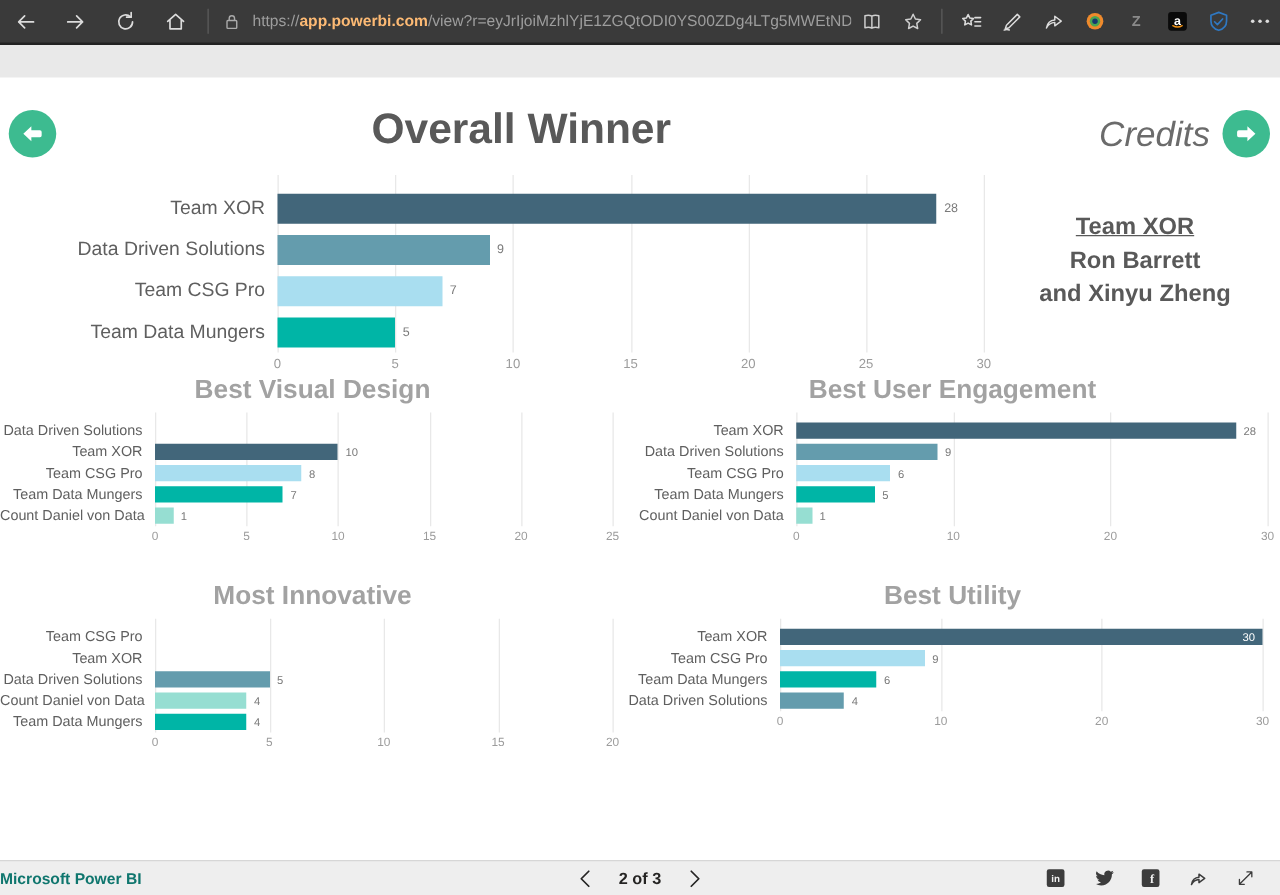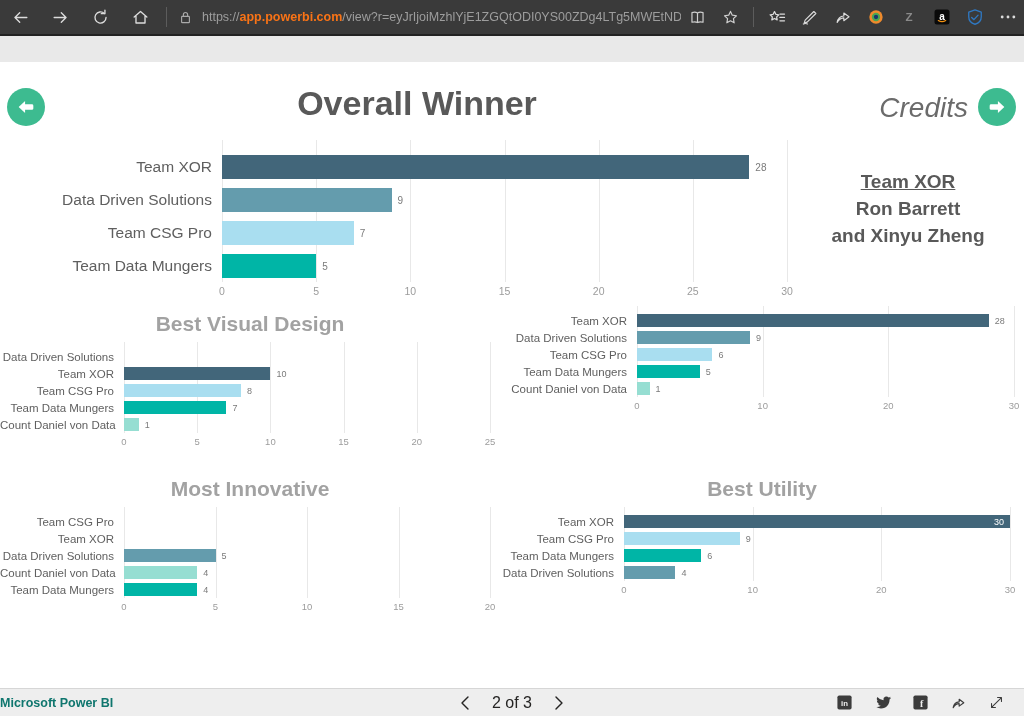--- a/index.html
+++ b/index.html
@@ -7,21 +7,21 @@
               font-family:"Liberation Sans", sans-serif; }
 
   
   .topbar { height:36px; background:#3a3a3a; border-bottom:2px solid #222;
             display:flex; align-items:center; color:#e0e0e0; }
   .tb-btn { width:40px; height:34px; display:flex; align-items:center; justify-content:center; cursor:pointer; }
   .tb-btn svg { display:block; }
   .tb-divider { width:1px; height:20px; background:#5c5c5c; margin:0 6px; }
   .urlbox { flex:1; display:flex; align-items:center; min-width:0; padding-left:4px; }
   .url-text { flex:1; min-width:0; white-space:nowrap; overflow:hidden; font-size:12.5px; color:#9d9d9d; margin-left:8px; }
-  .url-text b { color:#f97316; font-weight:bold; }
+  .url-text b { color:#fdba74; font-weight:bold; }
   .addr-icon { width:33px; height:34px; display:flex; align-items:center; justify-content:center; cursor:pointer; }
   .ext-icon { width:33px; height:34px; display:flex; align-items:center; justify-content:center; cursor:pointer; }
 
   
   .canvas { position:relative; width:1024px; height:626px; margin-top:26px; background:#fff; }
 
   .rpt-header { position:relative; height:84px; }
   .page-title { position:absolute; left:417px; top:22px; transform:translateX(-50%);
                 font-size:34px; font-weight:bold; color:#595959; white-space:nowrap; }
   .nav-circle { position:absolute; width:38px; height:38px; border-radius:50%;
@@ -30,21 +30,21 @@
   .next-circle { right:8px; top:26px; }
   .credits-label { position:absolute; right:56px; top:30px; font-size:28px; font-style:italic; color:#6b6b6b; }
 
   .main-row { display:flex; }
   .overall-wrap { width:792px; padding-top:4px; }
   .congrats { flex:1; text-align:center; padding-top:22px; color:#595959; }
   .congrats-heading { font-size:26px; font-weight:bold; margin-bottom:16px; }
   .congrats-team { font-size:19px; font-weight:bold; text-decoration:underline; line-height:27px; }
   .congrats-line { font-size:19px; font-weight:bold; line-height:27px; }
 
-  .grid2 { display:grid; grid-template-columns:500px 524px; margin-top:14px; row-gap:28px; }
+  .grid2 { display:grid; grid-template-columns:500px 524px; margin-top:2px; row-gap:28px; }
   .panel-title { text-align:center; font-size:21px; font-weight:bold; color:#a2a2a2; margin-bottom:12px; }
 
   
   .chart { position:relative; }
   .chart-lg { --labelw:222px; --rpad:5px; --rowh:33px; --barh:24px;
               --labelfs:15.5px; --valfs:10px; --tickfs:10.5px; --gtop:-10px; }
   .chart-sm { --labelw:124px; --rpad:10px; --rowh:17px; --barh:13px;
               --labelfs:11.5px; --valfs:9px; --tickfs:9.5px; --gtop:-6px; }
   .gridlines { position:absolute; left:var(--labelw); right:var(--rpad); top:var(--gtop); bottom:16px; }
   .gridline { position:absolute; top:0; bottom:0; width:1px; background:#e8e8e8; }
@@ -57,21 +57,21 @@
   .cval.inside { transform:translate(-100%,-50%); padding-right:6px; color:#fff; }
   .caxis { position:relative; height:16px; margin-left:var(--labelw); margin-right:var(--rpad); }
   .ctick { position:absolute; top:3px; transform:translateX(-50%); font-size:var(--tickfs); color:#9c9c9c; }
 
   
   .footer { height:28px; background:#eee; border-top:1px solid #d6d6d6;
             display:flex; align-items:center; position:relative; }
   .brand { font-size:12.5px; font-weight:bold; color:#0f766e; margin-left:0; cursor:pointer; }
   .pager { position:absolute; left:50%; transform:translateX(-50%);
            display:flex; align-items:center; gap:22px; }
-  .pager-text { font-size:16px; font-weight:normal; color:#252423; }
+  .pager-text { font-size:13px; font-weight:bold; color:#252423; }
   .pager-btn { display:flex; align-items:center; cursor:pointer; }
   .social { position:absolute; right:8px; display:flex; align-items:center; gap:10px; }
   .soc-btn { width:28px; height:26px; display:flex; align-items:center; justify-content:flex-start; cursor:pointer; }
 </style>
 </head>
 <body>
 
 <div class="topbar">
   <div class="tb-btn">
     <svg width="19" height="19" viewBox="0 0 24 24">
@@ -288,20 +288,21 @@
             <span class="ctick" style="left: 0%;">0</span>
             <span class="ctick" style="left: 20%;">5</span>
             <span class="ctick" style="left: 40%;">10</span>
             <span class="ctick" style="left: 60%;">15</span>
             <span class="ctick" style="left: 80%;">20</span>
             <span class="ctick" style="left: 100%;">25</span>
           </div>
         </div>
     </div>
     <div class="panel">
+      <div class="panel-title">Best User Engagement</div>
       <div class="chart chart-sm" style="--labelw:137px;">
           <div class="gridlines">
             <div class="gridline" style="left: 0%;"></div>
             <div class="gridline" style="left: 33.3333%;"></div>
             <div class="gridline" style="left: 66.6667%;"></div>
             <div class="gridline" style="left: 100%;"></div>
           </div>
           <div class="crow">
             <div class="clabel">Team XOR</div>
             <div class="ctrack">

